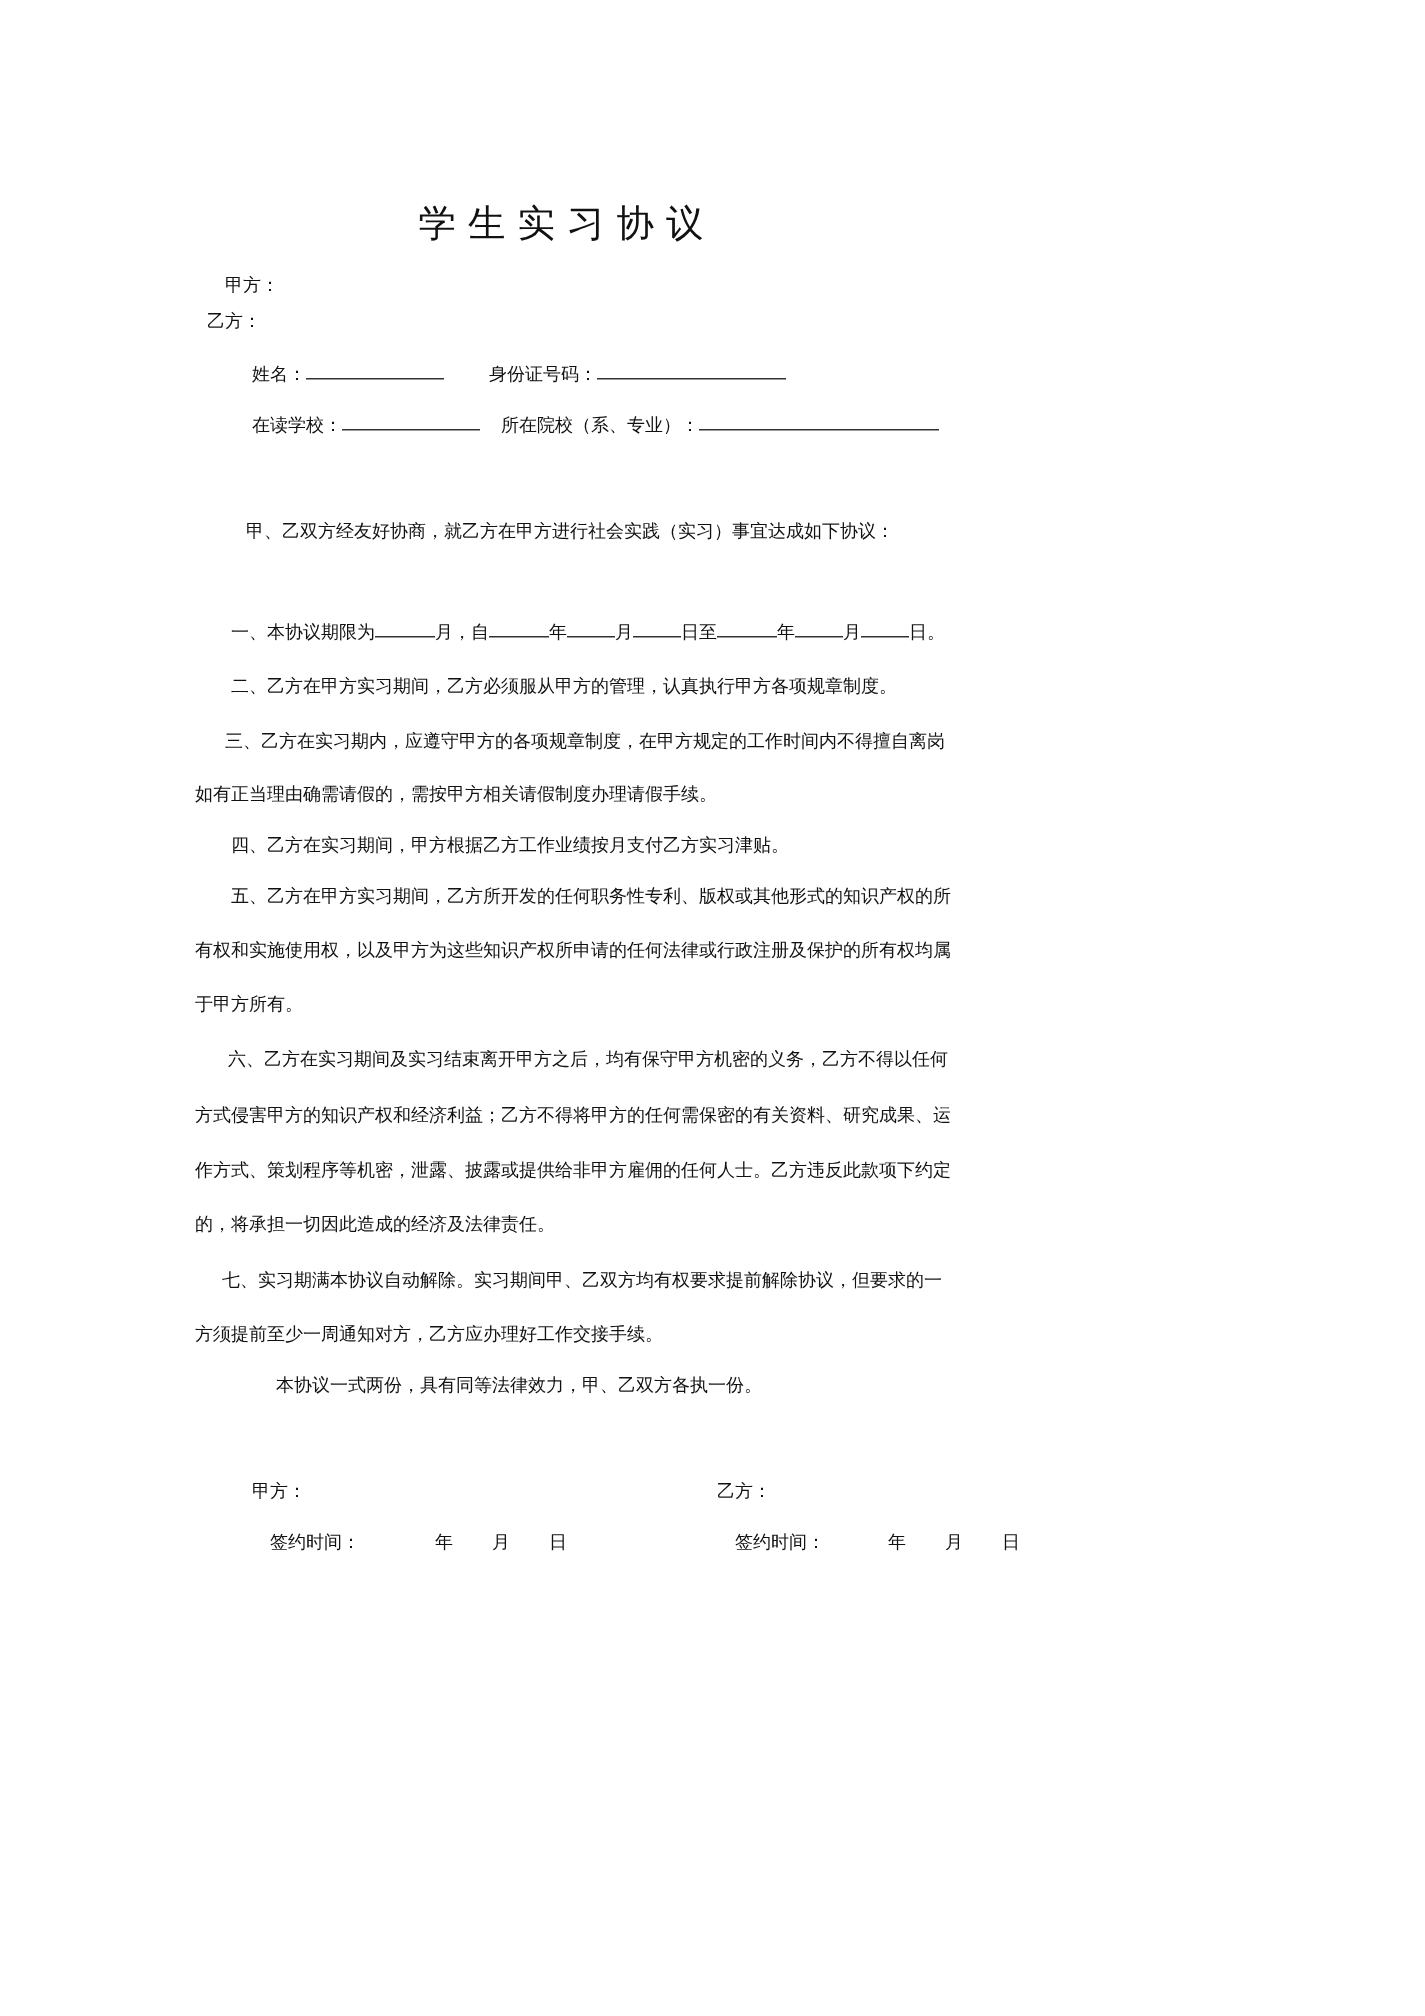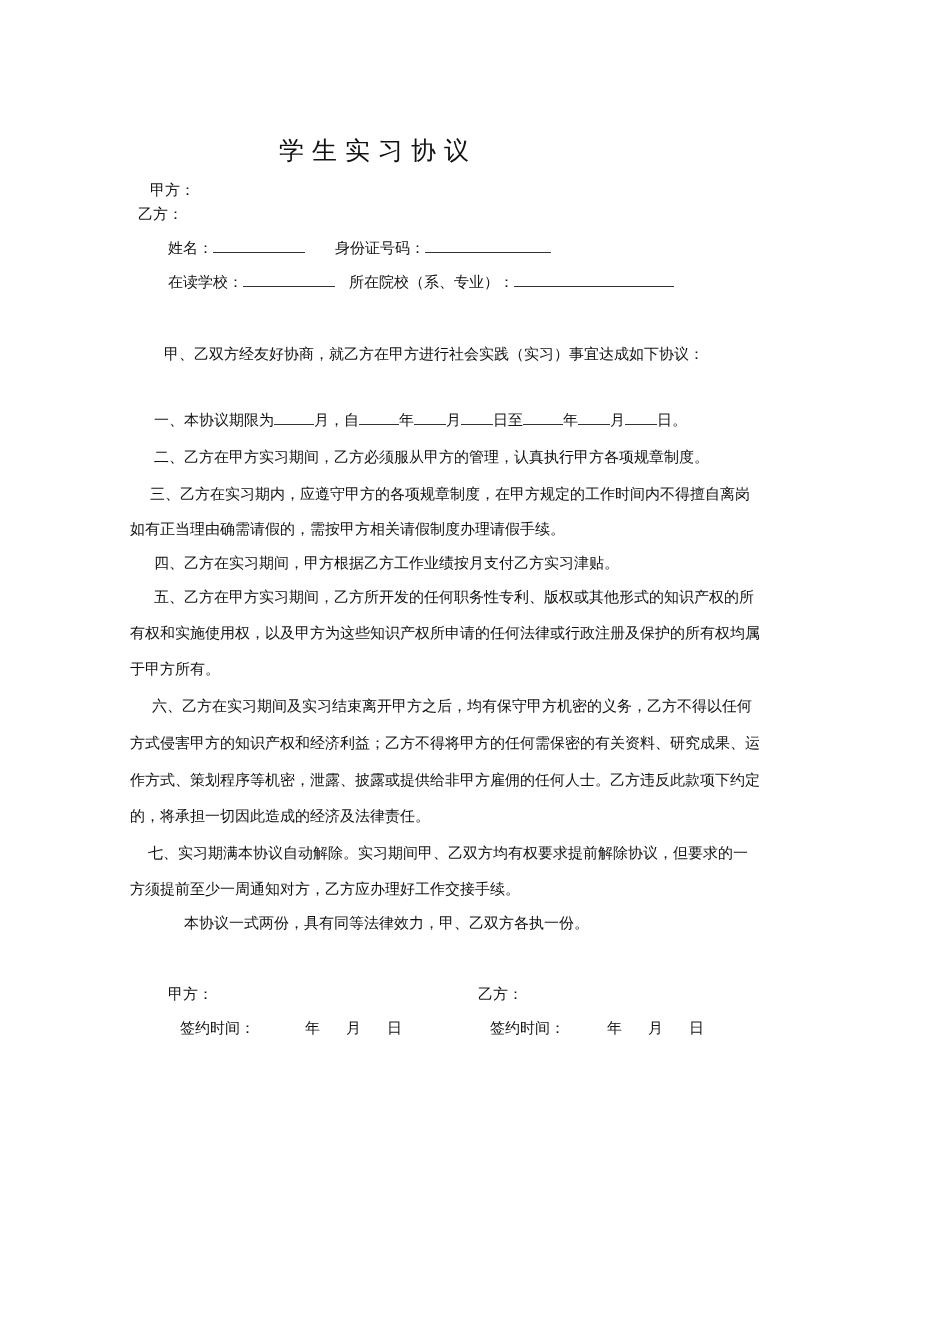--- a/index.html
+++ b/index.html
@@ -1,24 +1,24 @@
 <!DOCTYPE html>
 <html><head>
 <meta charset="utf-8">
 <style>
   html, body { margin: 0; padding: 0; background: #ffffff; }
   body {
     width: 950px; height: 1344px; position: relative; overflow: hidden;
     font-family: "DejaVu Serif", "Liberation Serif", serif;
     color: #111;
   }
-  .abs { position: absolute; white-space: nowrap; font-size: 15px; line-height: 20px; }
+  .abs { position: absolute; white-space: nowrap; font-size: 12px; line-height: 20px; }
   .title {
     position: absolute; left: 0; width: 756px; top: 134px; text-align: center;
-    font-family: Liberation Sans, sans-serif;
+    font-family: Liberation Serif, serif;
     font-size: 25px; letter-spacing: 8px; line-height: 32px; color: #111;
   }
   .blank { display: inline-block; border-bottom: 1px solid #333; height: 14px; vertical-align: baseline; }
   .sp { display: inline-block; }
 </style>
 </head>
 <body>
 
 <div class="title">学生实习协议</div>
 

